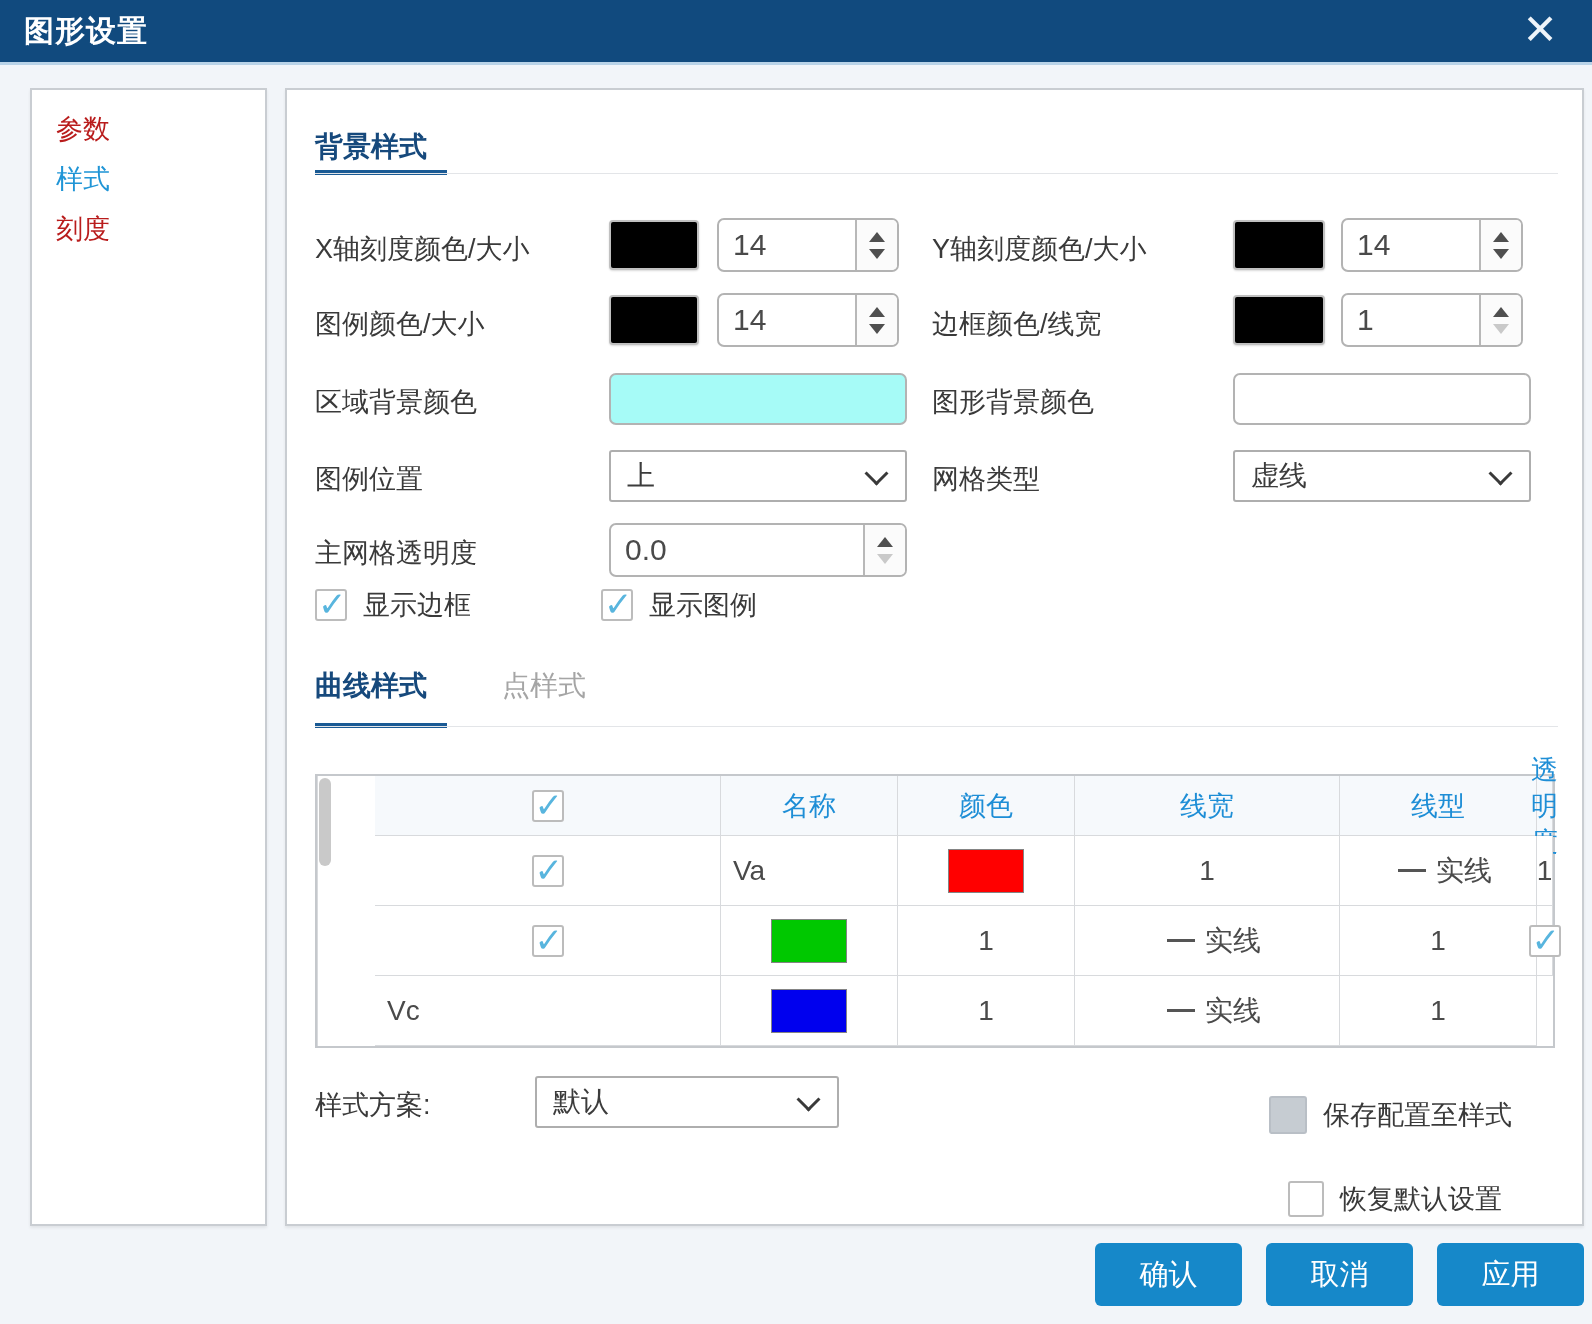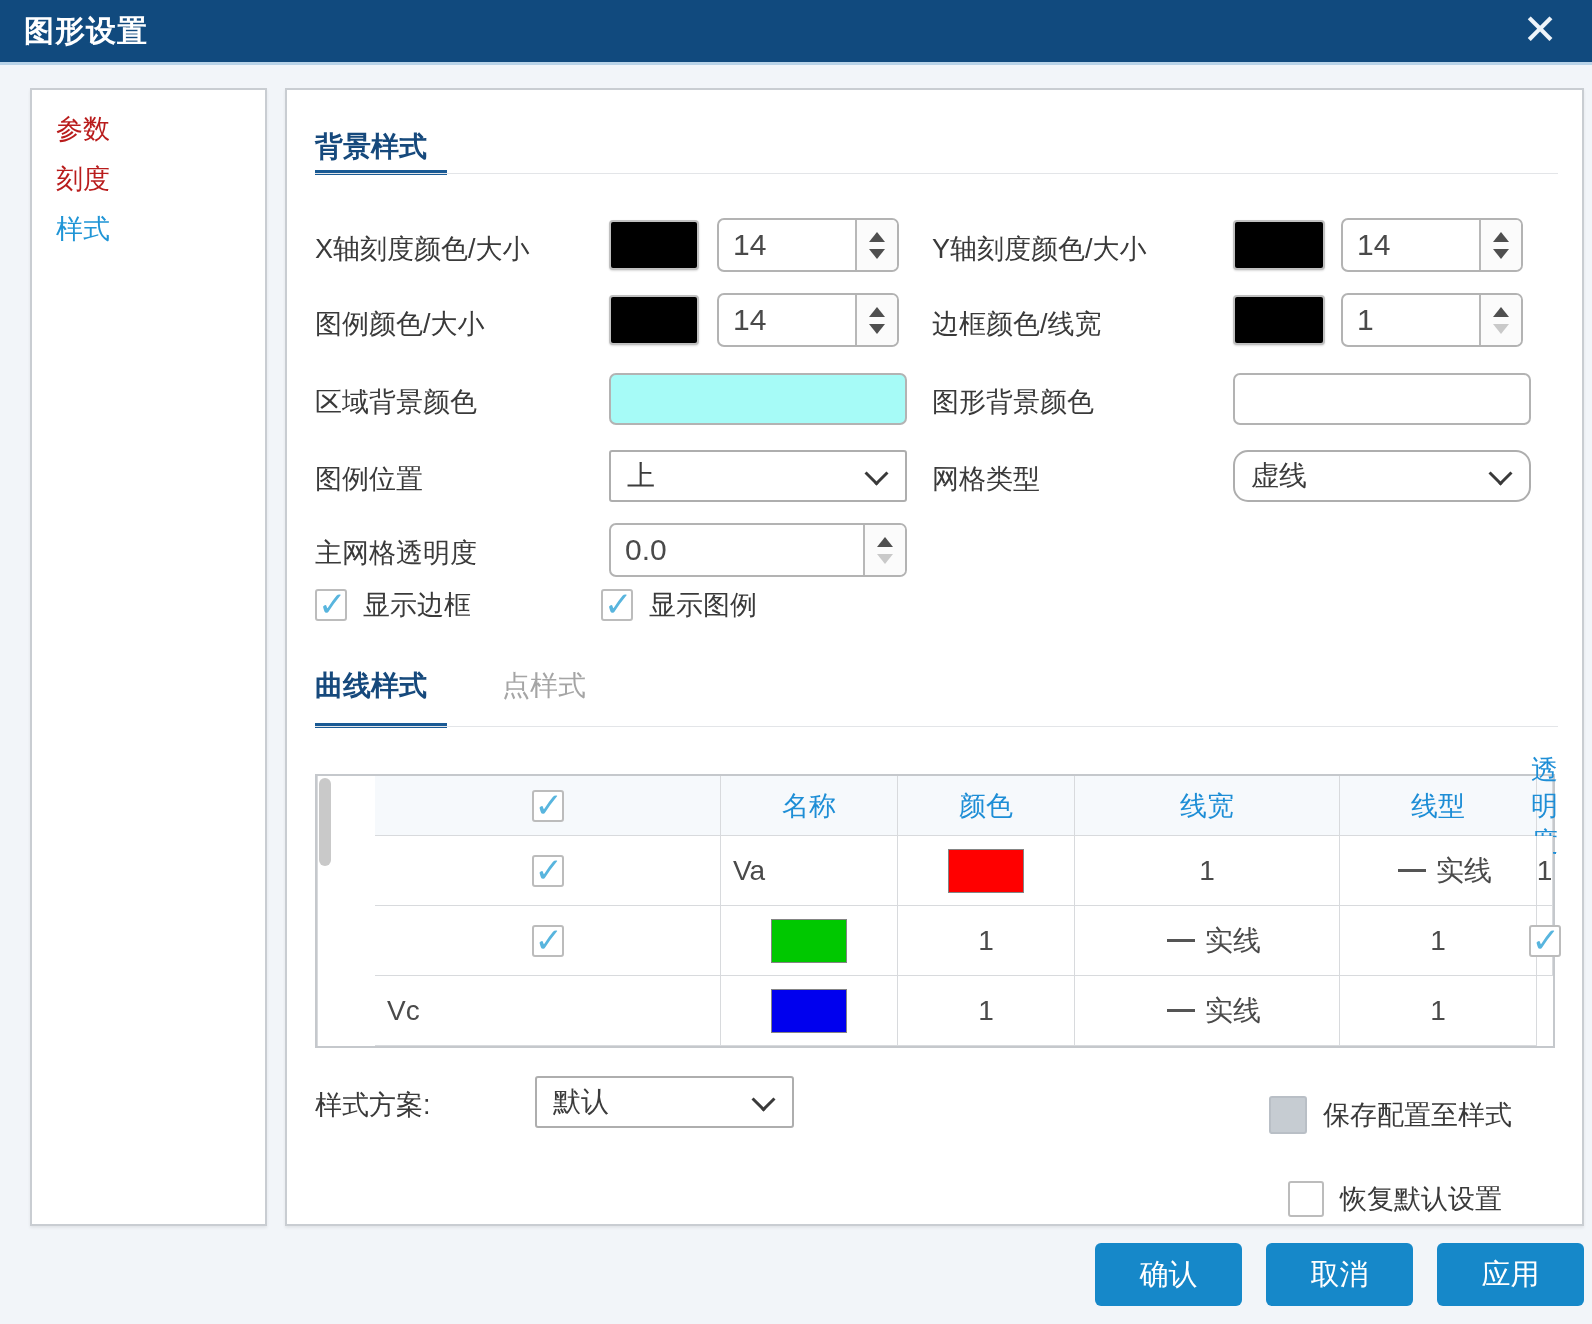--- a/index.html
+++ b/index.html
@@ -107,22 +107,22 @@
 </head>
 <body>
 
 <div class="titlebar">
   <span class="title">图形设置</span>
   <span class="close-btn">✕</span>
 </div>
 
 <div class="panel left-panel">
   <div class="nav-item">参数</div>
+  <div class="nav-item active">样式</div>
   <div class="nav-item">刻度</div>
-  <div class="nav-item active">样式</div>
 </div>
 
 <div class="panel main-panel">
 
   <div class="abs sec-title" style="left:28px;top:38px;">背景样式</div>
   <div class="abs accent-bar" style="left:28px;top:80px;width:132px;"></div>
   <div class="abs thin-rule" style="left:28px;top:83px;width:1243px;"></div>
 
   <div class="abs lbl" style="left:28px;top:141px;">X轴刻度颜色/大小</div>
   <div class="swatch" style="left: 322px; top: 130px; width: 90px; background: rgb(0, 0, 0);"></div>
@@ -166,21 +166,21 @@
   <div class="colorfield" style="left: 322px; top: 283px; width: 298px; background: rgb(166, 251, 247);"></div>
   <div class="abs lbl" style="left:645px;top:294px;">图形背景颜色</div>
   <div class="colorfield" style="left: 946px; top: 283px; width: 298px; background: rgb(255, 255, 255);"></div>
 
   <div class="abs lbl" style="left:28px;top:371px;">图例位置</div>
   <div class="select" style="left:322px;top:360px;width:298px;">
     <span>上</span>
     <i class="chev"></i>
   </div>
   <div class="abs lbl" style="left:645px;top:371px;">网格类型</div>
-  <div class="select" style="left:946px;top:360px;width:298px;border-radius:15px;">
+  <div class="select" style="left:946px;top:360px;width:298px;">
     <span>虚线</span>
     <i class="chev"></i>
   </div>
 
   <div class="abs lbl" style="left:28px;top:445px;">主网格透明度</div>
   <div class="spinner" style="left:322px;top:433px;width:298px;">
     <span class="spin-val">0.0</span>
     <span class="spin-btns">
         <i class="tri-up"></i>
         <i class="tri-down dis"></i>
@@ -251,21 +251,21 @@
       </div>
     <div class="cell">1</div>
     <div class="cell ltype">
         <span class="dash"></span>
         <span>实线</span>
       </div>
     <div class="cell">1</div>
   </div>
 
   <div class="abs lbl" style="left:28px;top:997px;">样式方案:</div>
-  <div class="select" style="left:248px;top:986px;width:259px;">
+  <div class="select" style="left:248px;top:986px;width:304px;">
     <span>默认</span>
     <i class="chev"></i>
   </div>
 
   <div class="cb-row" style="left:982px;top:1006px;">
     <span class="cb gray-fill" style="width:38px;height:38px;"></span>
     <span class="lbl">保存配置至样式</span>
   </div>
 
   <div class="cb-row" style="left:1001px;top:1091px;">

